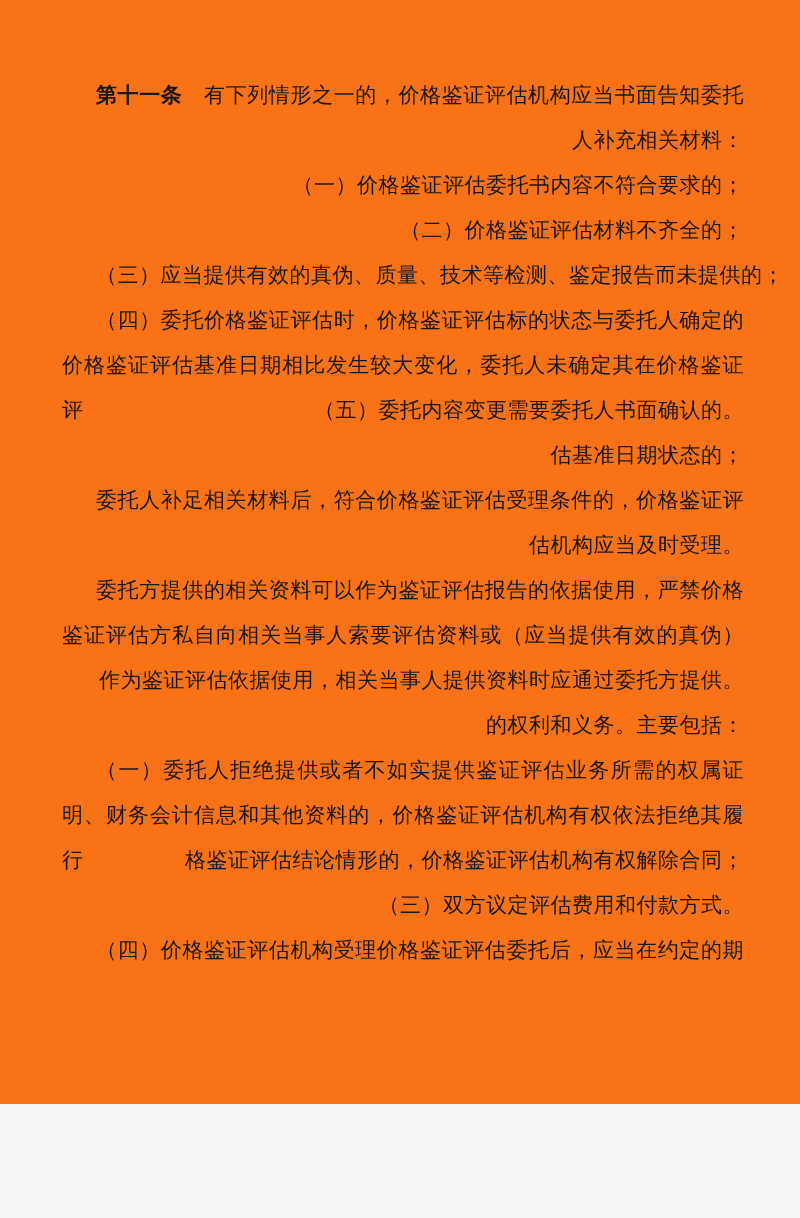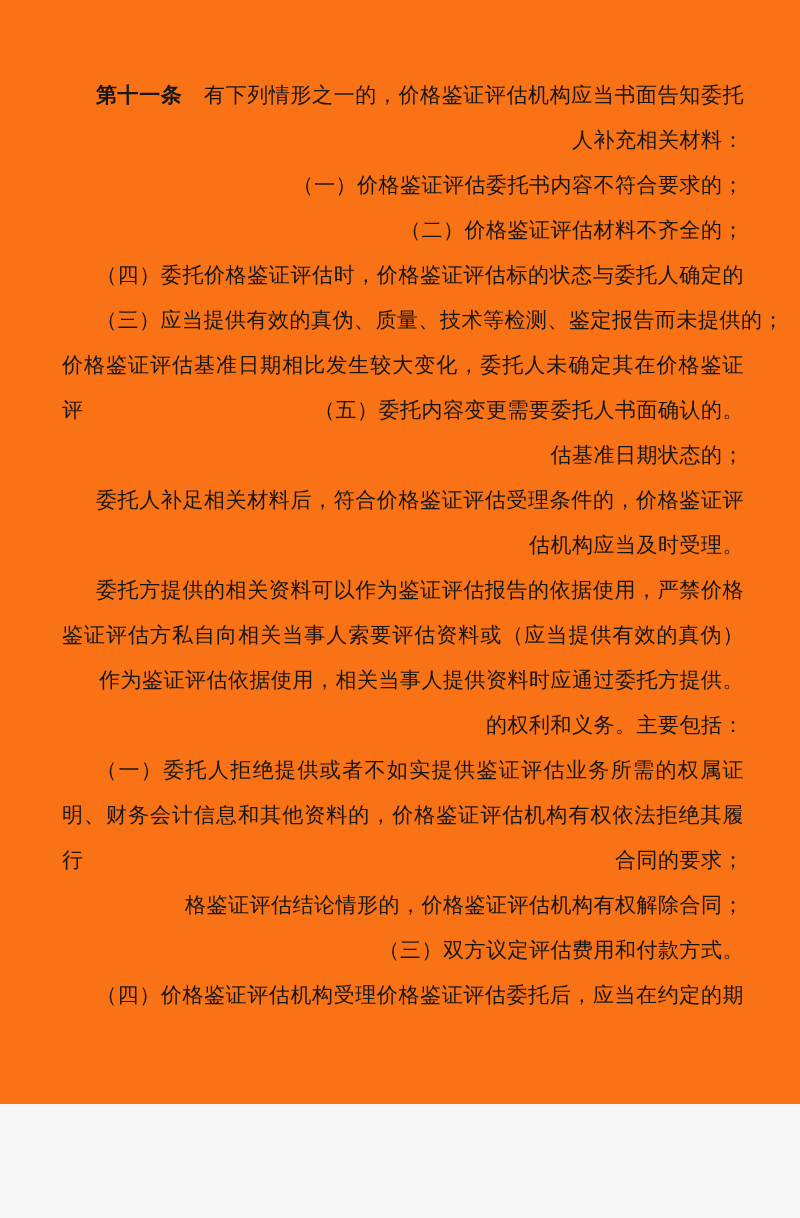--- a/index.html
+++ b/index.html
@@ -53,34 +53,33 @@
 </style>
 </head>
 <body>
 
 <div class="page">
   <div class="doc-body">
       <div class="line indent fill"><span class="art-no">第十一条</span><span>　有下列情形之一的，价格鉴证评估机构应当书面告知委托</span></div>
       <div class="line"><span>人补充相关材料：</span></div>
       <div class="line indent"><span>（一）价格鉴证评估委托书内容不符合要求的；</span></div>
       <div class="line indent"><span>（二）价格鉴证评估材料不齐全的；</span></div>
+      <div class="line indent"><span>（三）应当提供有效的真伪、质量、技术等检测、鉴定报告而未提供的；</span></div>
       <div class="line indent fill"><span>（四）委托价格鉴证评估时，价格鉴证评估标的状态与委托人确定的</span></div>
-      <div class="line indent"><span>（三）应当提供有效的真伪、质量、技术等检测、鉴定报告而未提供的；</span></div>
       <div class="line fill"><span>价格鉴证评估基准日期相比发生较大变化，委托人未确定其在价格鉴证评</span></div>
       <div class="line indent"><span>（五）委托内容变更需要委托人书面确认的。</span></div>
       <div class="line"><span>估基准日期状态的；</span></div>
       <div class="line indent fill"><span>委托人补足相关材料后，符合价格鉴证评估受理条件的，价格鉴证评</span></div>
       <div class="line"><span>估机构应当及时受理。</span></div>
       <div class="line indent fill"><span>委托方提供的相关资料可以作为鉴证评估报告的依据使用，严禁价格</span></div>
       <div class="line fill"><span>鉴证评估方私自向相关当事人索要评估资料或（应当提供有效的真伪）</span></div>
       <div class="line"><span>作为鉴证评估依据使用，相关当事人提供资料时应通过委托方提供。</span></div>
       <div class="line"><span>的权利和义务。主要包括：</span></div>
       <div class="line indent fill"><span>（一）委托人拒绝提供或者不如实提供鉴证评估业务所需的权属证</span></div>
       <div class="line fill"><span>明、财务会计信息和其他资料的，价格鉴证评估机构有权依法拒绝其履行</span></div>
-      <div class="line"><span>合同的要求；</span></div>
       <div class="line"><span>格鉴证评估结论情形的，价格鉴证评估机构有权解除合同；</span></div>
       <div class="line indent"><span>（三）双方议定评估费用和付款方式。</span></div>
       <div class="line indent fill"><span>（四）价格鉴证评估机构受理价格鉴证评估委托后，应当在约定的期</span></div>
     </div>
   <div class="footer">
     <span>5</span>
   </div>
 </div>
 
 </body></html>

